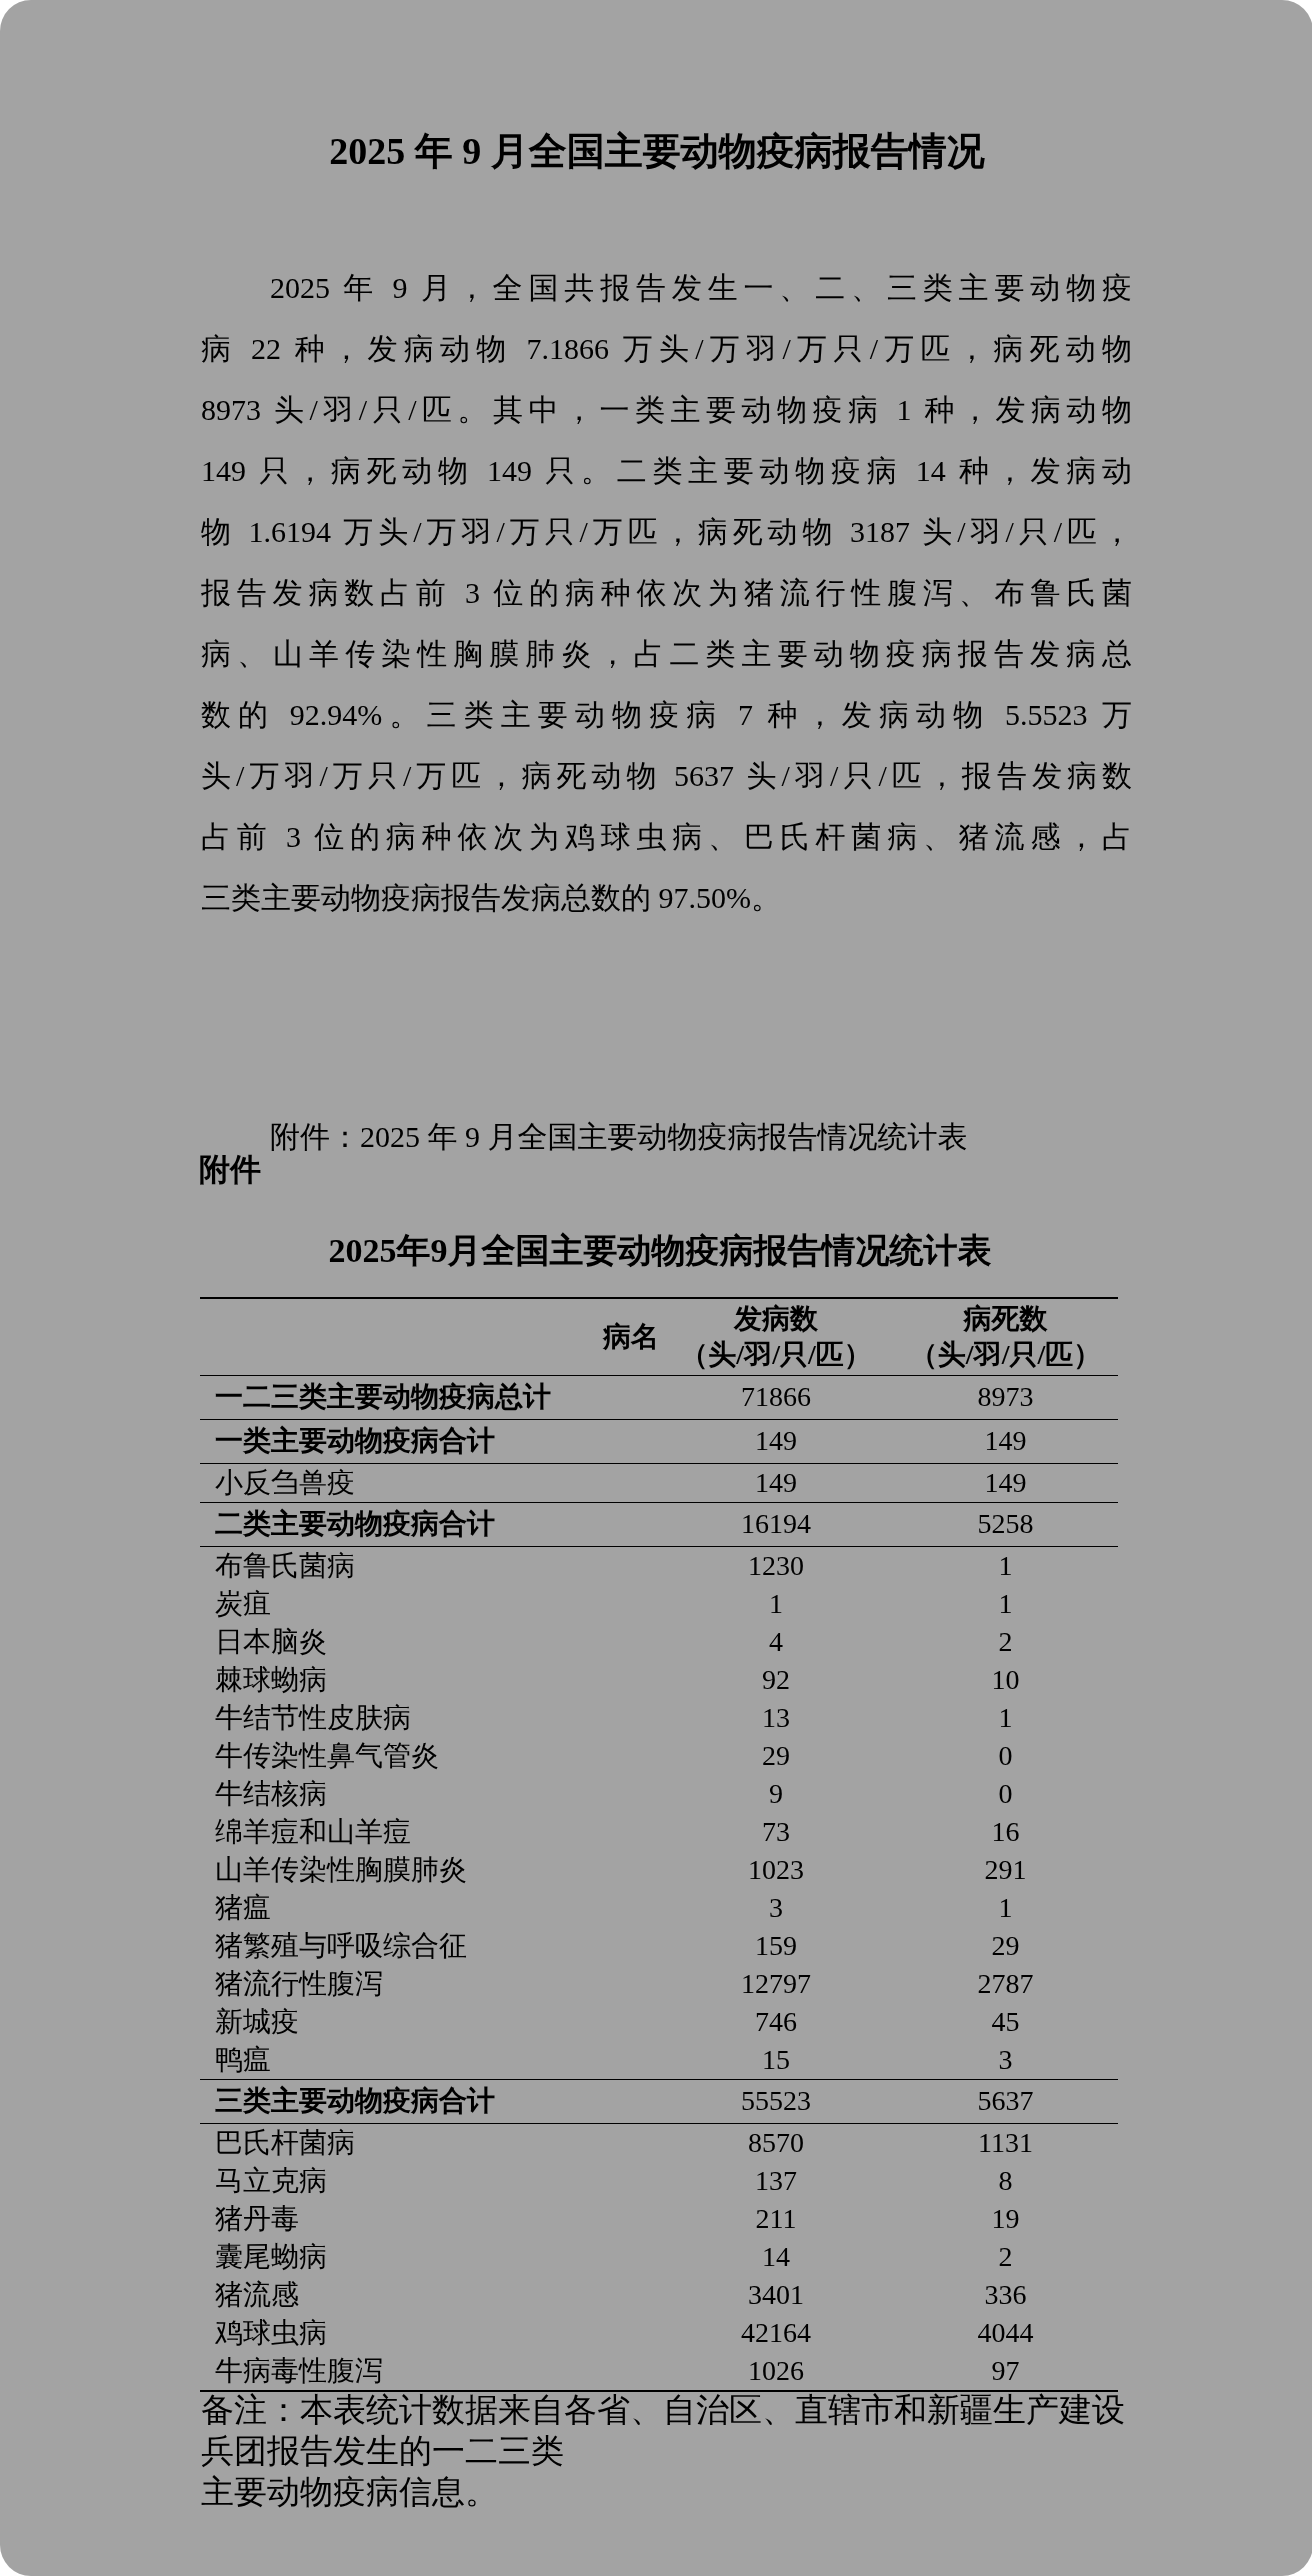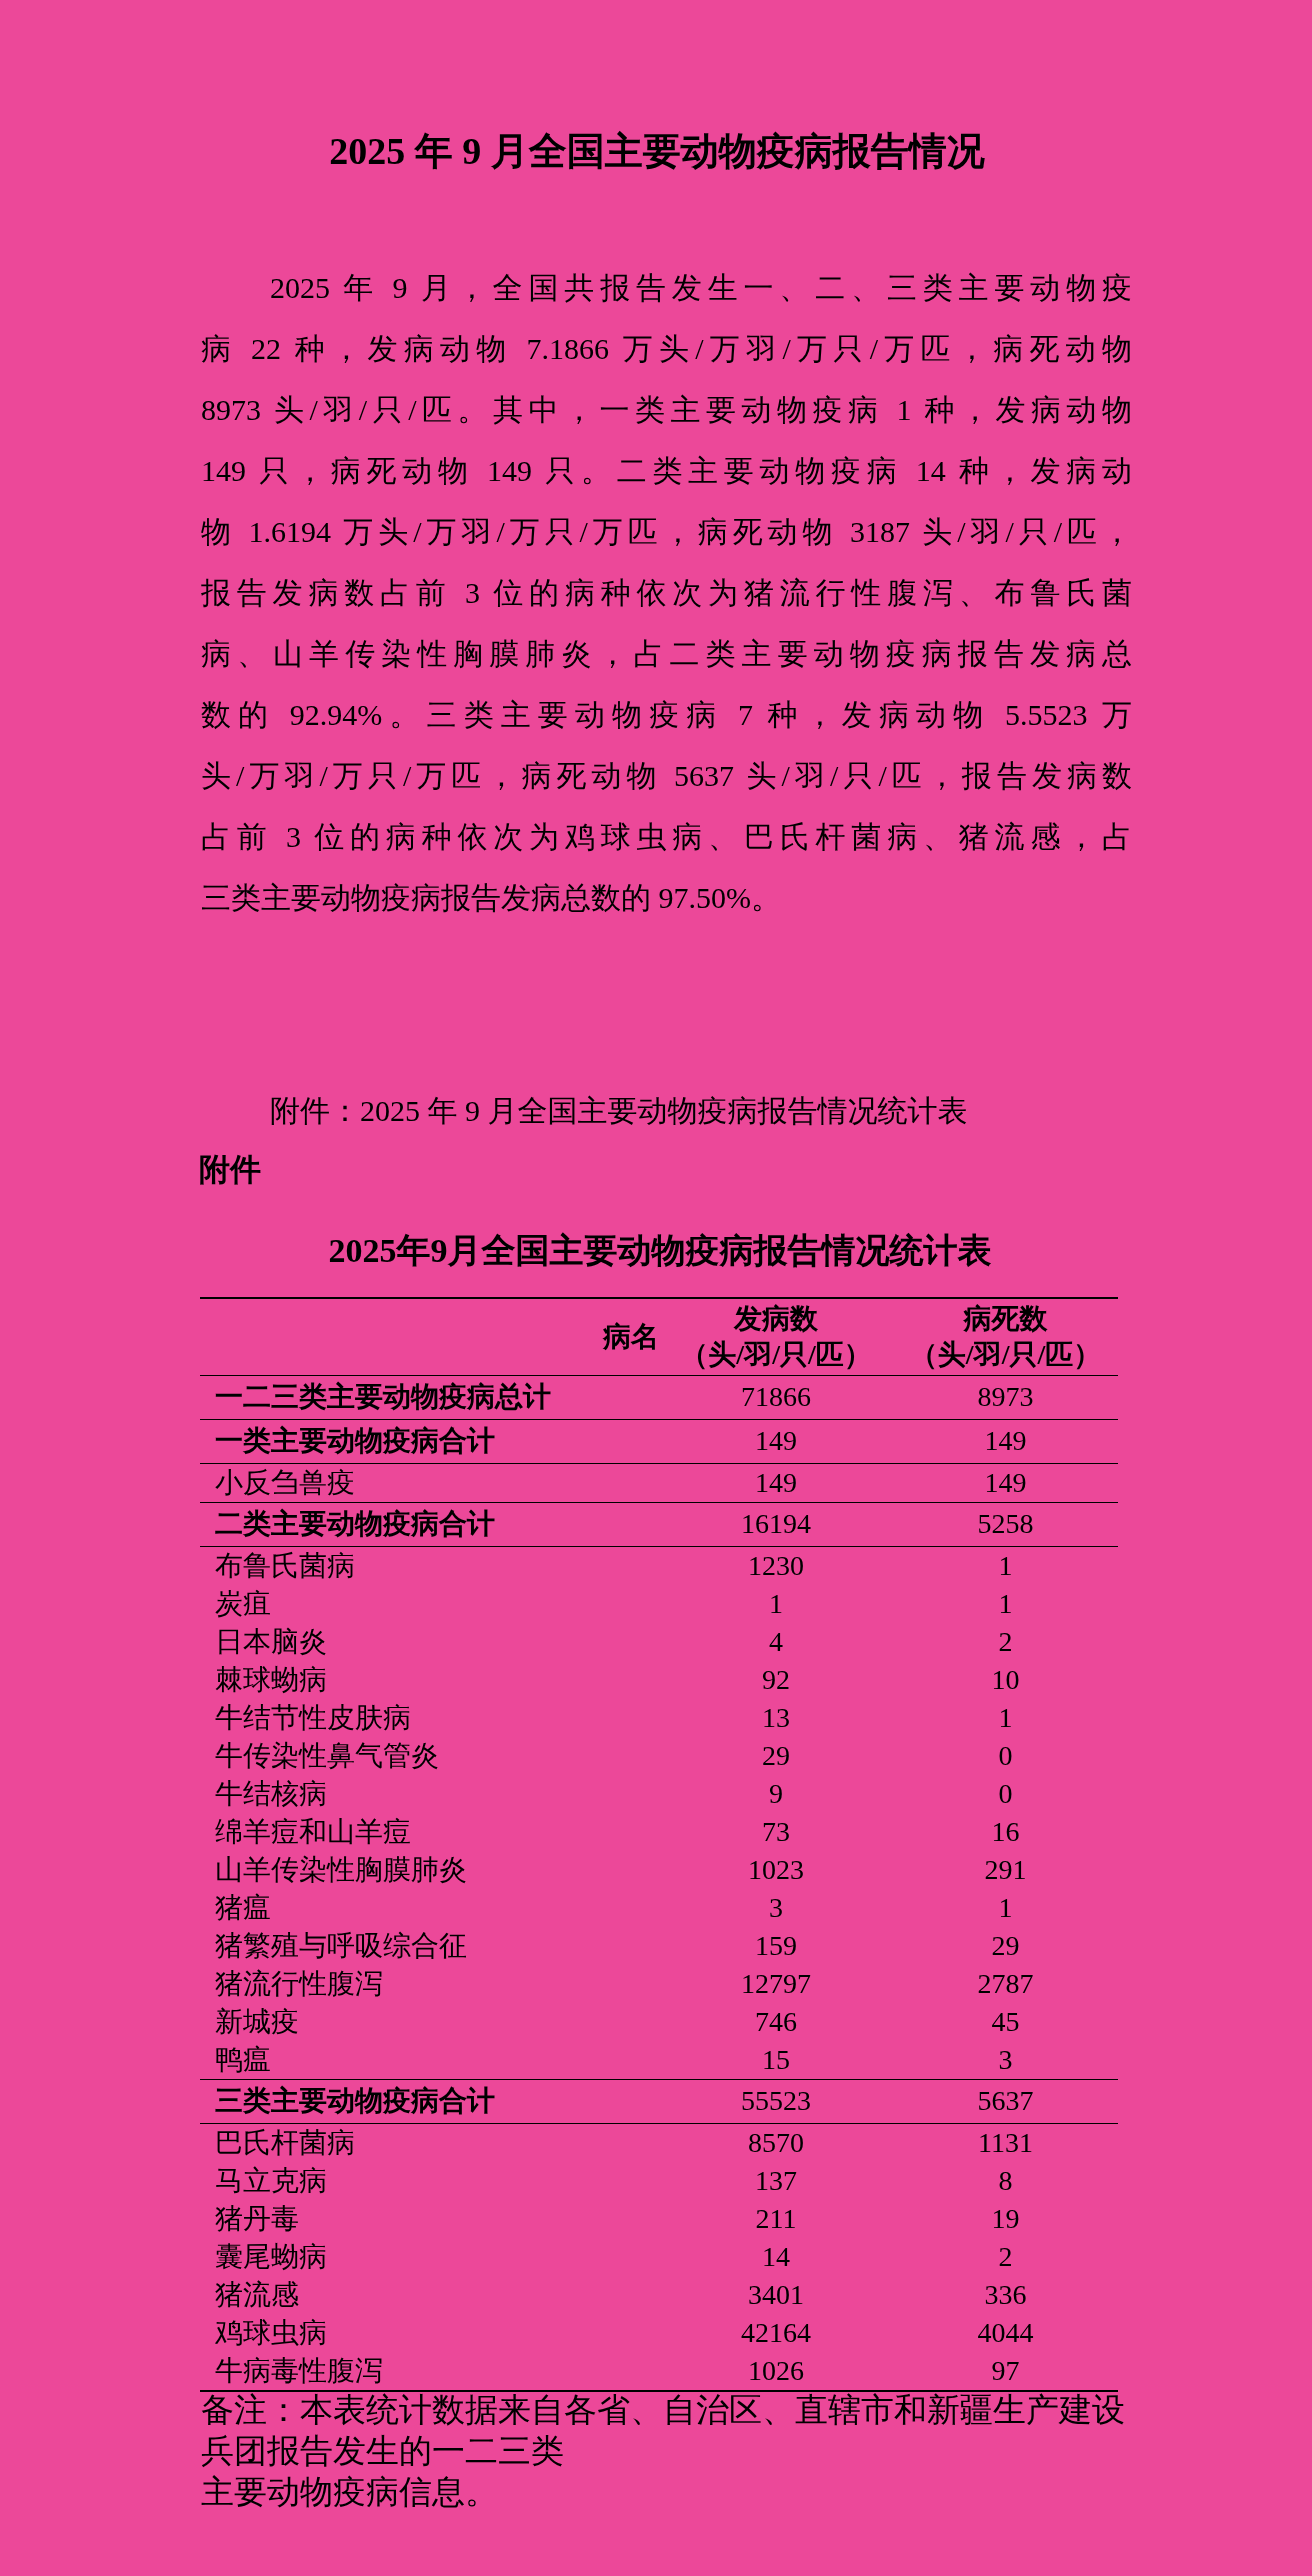--- a/index.html
+++ b/index.html
@@ -4,24 +4,25 @@
 <style>
   html, body {
     margin: 0;
     padding: 0;
     background: #ffffff;
   }
   .page {
     position: relative;
     width: 1313px;
     height: 2576px;
-    background: #ec4899;
+    background: #a3a3a3;
     color: #000000;
     font-family: "Liberation Serif", "DejaVu Serif", serif;
     overflow: hidden;
+    border-radius: 31px;
   }
 
   
   .doc-title {
     position: absolute;
     top: 126px;
     left: 179px;
     width: 956px;
     margin: 0;
     text-align: center;
@@ -44,21 +45,21 @@
     text-align: justify;
     text-align-last: justify;
     white-space: nowrap-off;
   }
   .para-line.first { text-indent: 69px; }
   .para-line.last  { text-align: left; text-align-last: left; }
 
   
   .attachment-ref {
     position: absolute;
-    top: 1080px;
+    top: 1106px;
     left: 201px;
     width: 931px;
     font-size: 30px;
     line-height: 61px;
     text-indent: 69px;
   }
 
   
   .attachment-label {
     position: absolute;

